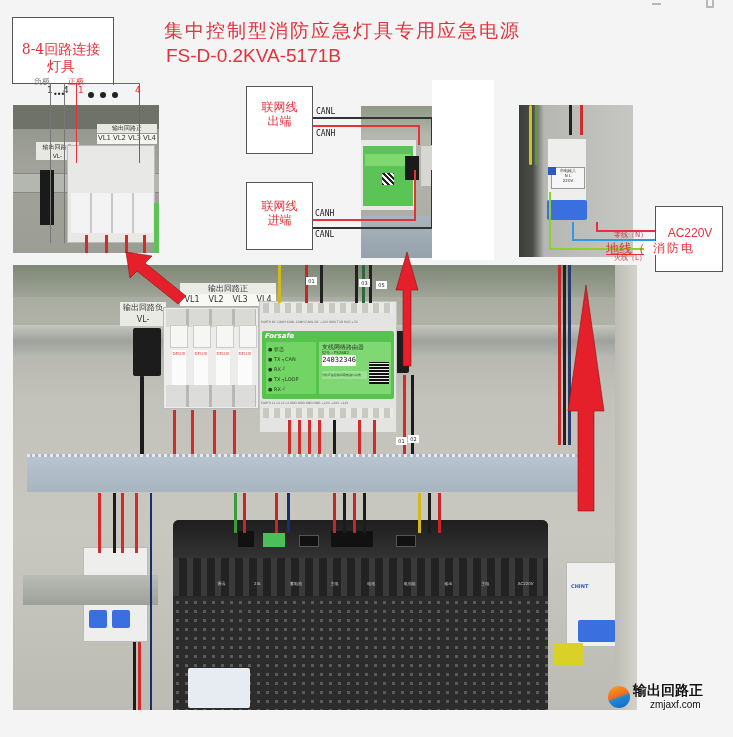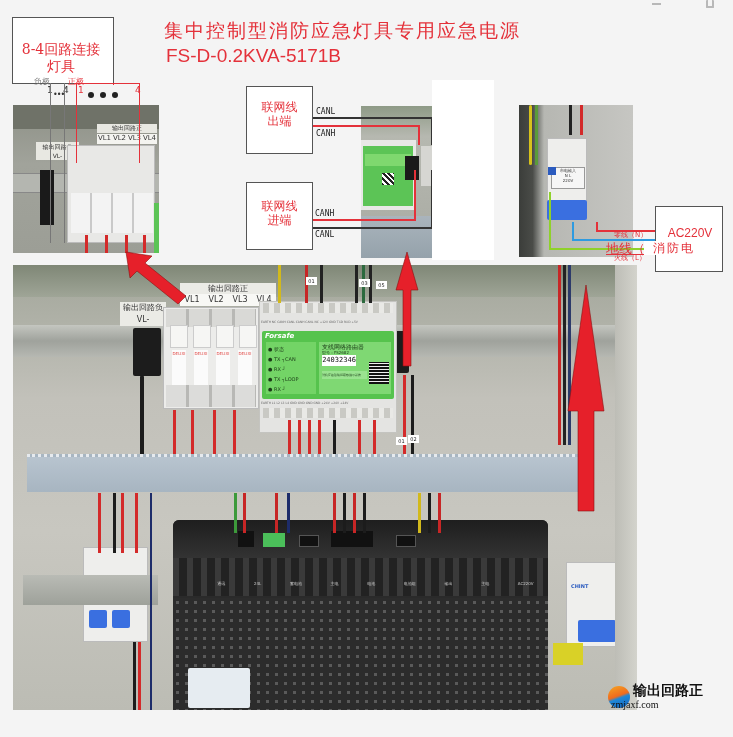--- a/index.html
+++ b/index.html
@@ -317,13 +317,13 @@
 <svg class="abs" style="left:394px;top:250px;" width="26" height="118" viewBox="0 0 26 118">
   <polygon points="13,2 24,40 17,40 17,116 9,116 9,40 2,40" fill="#e6202a" stroke="#8a1010" stroke-width="0.6"></polygon>
 </svg>
 
 <svg class="abs" style="left:566px;top:283px;" width="42" height="230" viewBox="0 0 42 230">
   <polygon points="20,2 38,128 28,128 28,228 12,228 12,128 2,128" fill="#e6202a" stroke="#8a1010" stroke-width="0.6"></polygon>
 </svg>
 
 <div class="abs" style="left:608px;top:686px;width:22px;height:22px;border-radius:50%;background:linear-gradient(160deg,#f5a623 0%,#f06b1e 45%,#1e88d8 55%,#1565c0 100%);"></div>
 <div class="abs" style="left:633px;top:682px;font-size:14px;color:#111;font-weight:bold;">输出回路正</div>
-<div class="abs" style="left:611px;top:699px;font-size:10px;color:#111;font-family:Liberation Serif, serif;">zmjaxf.com</div>
+<div class="abs" style="left:650px;top:699px;font-size:10px;color:#111;font-family:Liberation Sans, sans-serif;">zmjaxf.com</div>
 
 </body></html>

